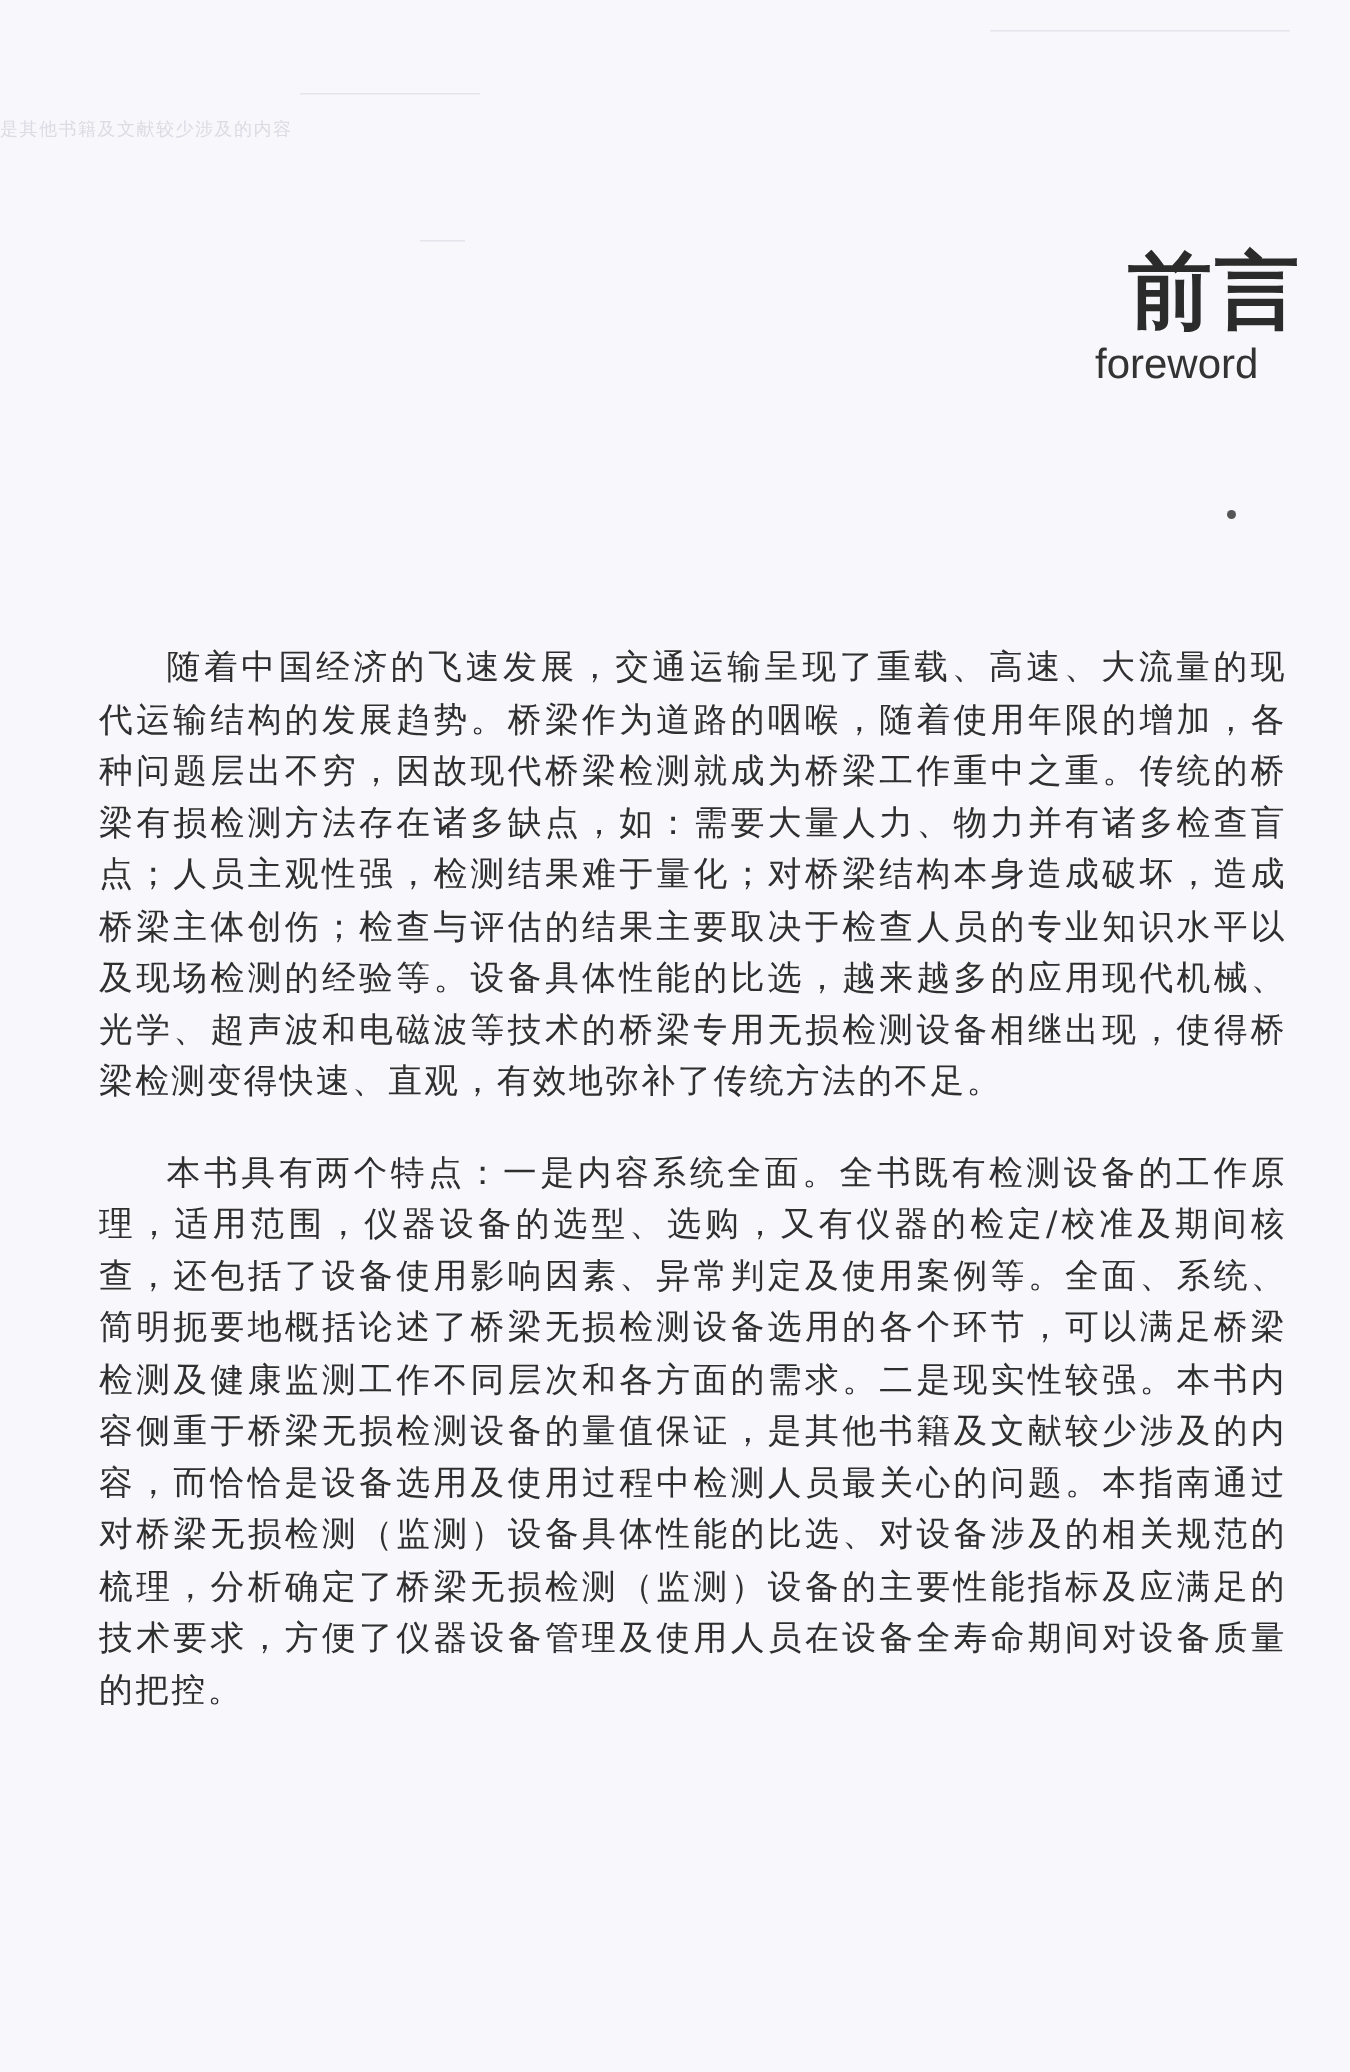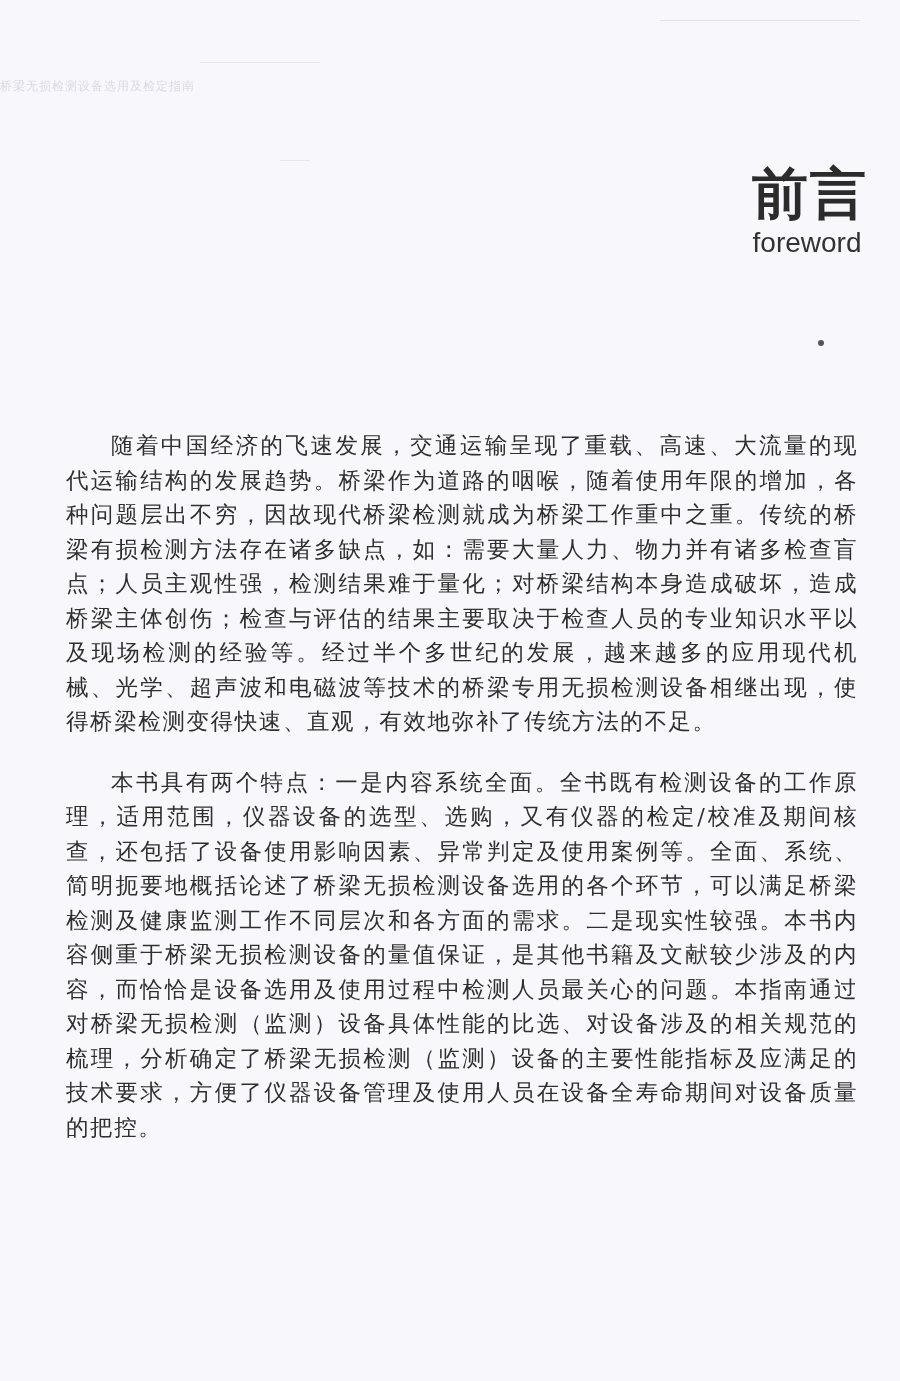--- a/index.html
+++ b/index.html
@@ -22,48 +22,48 @@
     position: absolute; left: 730px; top: 162px; width: 160px; text-align: center;
   }
   .heading-zh {
     font-family: Liberation Sans, sans-serif;
     font-weight: bold; font-size: 56px; line-height: 64px; color: #2b2b2b;
     letter-spacing: 2px;
   }
   .heading-en {
     font-family: "Liberation Sans", "DejaVu Sans", sans-serif;
     font-size: 28px; line-height: 30px; color: #333; margin-top: 2px;
-    text-align: center; padding-right: 6px;
+    text-align: left; padding-right: 6px;
   }
   .dot {
     position: absolute; left: 818px; top: 340px; width: 6px; height: 6px;
     border-radius: 50%; background: #555;
   }
   .content {
     position: absolute; left: 66px; top: 428px; width: 792px;
   }
   .para {
     margin: 0 0 26px 0;
     font-size: 22.5px; line-height: 34.5px;
     text-indent: 2em; text-align: justify; letter-spacing: 1.6px;
     color: #2f2f2f;
   }
 </style>
 </head>
 <body>
 
 <div class="bleed">
-  <div class="bleed-header">桥梁无损检测设备选用及检定指南</div>
+  <div class="bleed-header">是其他书籍及文献较少涉及的内容</div>
   <div class="bleed-line" style="left:660px; top:20px; width:200px;"></div>
   <div class="bleed-line" style="left:200px; top:62px; width:120px;"></div>
   <div class="bleed-line" style="left:280px; top:160px; width:30px;"></div>
 </div>
 
 <div class="heading-block">
   <div class="heading-zh">前言</div>
   <div class="heading-en">foreword</div>
 </div>
 <div class="dot"></div>
 
 <div class="content">
-  <p class="para">随着中国经济的飞速发展，交通运输呈现了重载、高速、大流量的现代运输结构的发展趋势。桥梁作为道路的咽喉，随着使用年限的增加，各种问题层出不穷，因故现代桥梁检测就成为桥梁工作重中之重。传统的桥梁有损检测方法存在诸多缺点，如：需要大量人力、物力并有诸多检查盲点；人员主观性强，检测结果难于量化；对桥梁结构本身造成破坏，造成桥梁主体创伤；检查与评估的结果主要取决于检查人员的专业知识水平以及现场检测的经验等。经过半个多世纪的发展，越来越多的应用现代机械、光学、超声波和电磁波等技术的桥梁专用无损检测设备相继出现，使得桥梁检测变得快速、直观，有效地弥补了传统方法的不足。</p>
+  <p class="para">随着中国经济的飞速发展，交通运输呈现了重载、高速、大流量的现代运输结构的发展趋势。桥梁作为道路的咽喉，随着使用年限的增加，各种问题层出不穷，因故现代桥梁检测就成为桥梁工作重中之重。传统的桥梁有损检测方法存在诸多缺点，如：需要大量人力、物力并有诸多检查盲点；人员主观性强，检测结果难于量化；对桥梁结构本身造成破坏，造成桥梁主体创伤；检查与评估的结果主要取决于检查人员的专业知识水平以及现场检测的经验等。设备具体性能的比选，越来越多的应用现代机械、光学、超声波和电磁波等技术的桥梁专用无损检测设备相继出现，使得桥梁检测变得快速、直观，有效地弥补了传统方法的不足。</p>
   <p class="para">本书具有两个特点：一是内容系统全面。全书既有检测设备的工作原理，适用范围，仪器设备的选型、选购，又有仪器的检定/校准及期间核查，还包括了设备使用影响因素、异常判定及使用案例等。全面、系统、简明扼要地概括论述了桥梁无损检测设备选用的各个环节，可以满足桥梁检测及健康监测工作不同层次和各方面的需求。二是现实性较强。本书内容侧重于桥梁无损检测设备的量值保证，是其他书籍及文献较少涉及的内容，而恰恰是设备选用及使用过程中检测人员最关心的问题。本指南通过对桥梁无损检测（监测）设备具体性能的比选、对设备涉及的相关规范的梳理，分析确定了桥梁无损检测（监测）设备的主要性能指标及应满足的技术要求，方便了仪器设备管理及使用人员在设备全寿命期间对设备质量的把控。</p>
 </div>
 
 </body></html>

